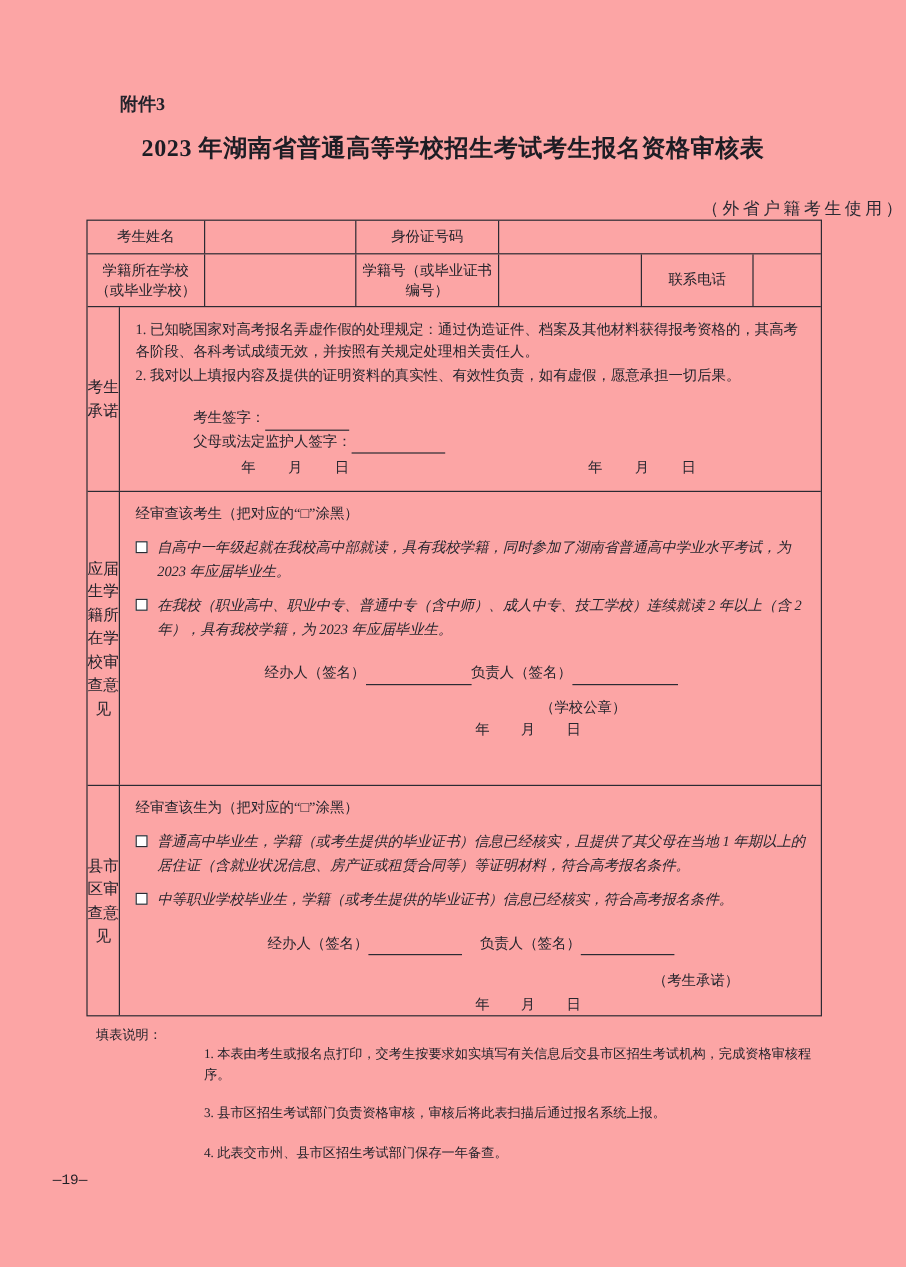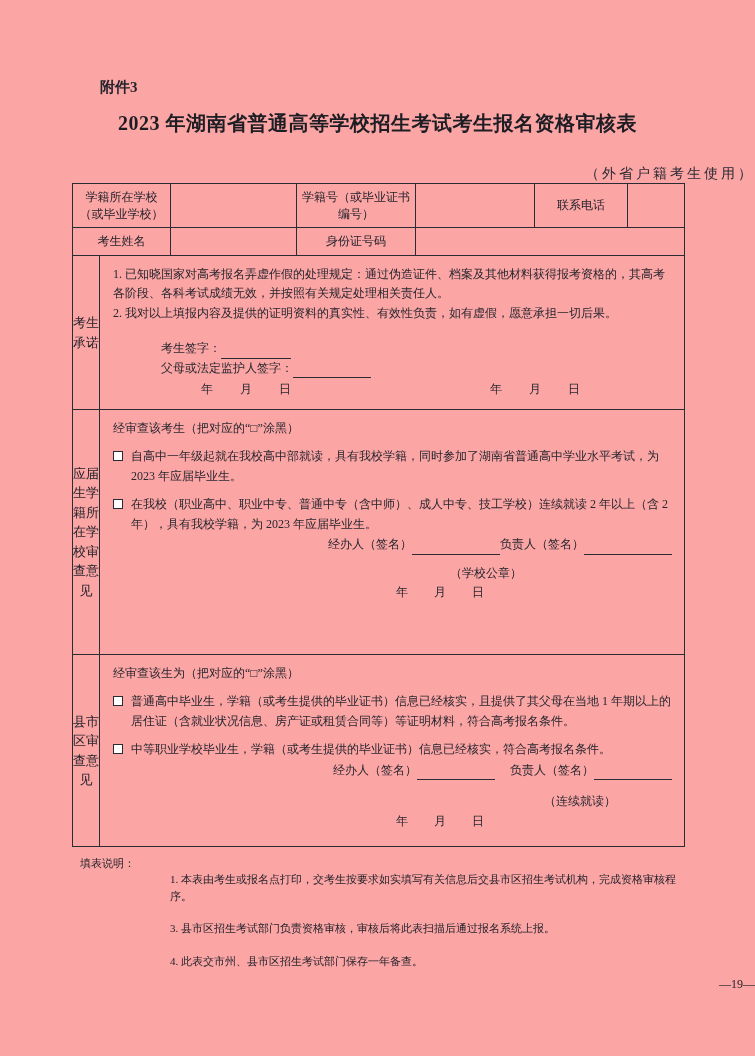--- a/index.html
+++ b/index.html
@@ -45,65 +45,65 @@
   .daterow1 { display:flex; justify-content:space-between; margin-top:2px; padding-left:88px; padding-right:92px; }
   .dategroup { display:inline-flex; gap:27px; }
 
   .uline { display:inline-block; border-bottom:1px solid #2b2b33; height:13px; vertical-align:bottom; }
   .w70 { width:70px; } .w78 { width:78px; } .w88 { width:88px; }
 
   .intro { margin:0; }
   .cbrow { display:flex; gap:8px; margin-top:9px; align-items:flex-start; }
   .cb { width:10px; height:10px; border:1.5px solid #2b2b33; flex:none; margin-top:4px; background:#fff; }
   .cb.thin { border-width:1px; }
-  .cbtext { flex:1; }
+  .cbtext { flex:1;font-style:italic; }
 
-  .sigrow2 { margin-top:1px; text-align:right; }
+  .sigrow2 { margin-top:17px; text-align:center; }
   .sealrow { text-align:right; margin-top:9px; }
   .s2 .sealrow { padding-right:150px; }
   .s3 .sealrow { padding-right:56px; margin-top:12px; }
   .daterow2 { text-align:right; }
   .s2 .daterow2 { padding-right:188px; }
   .s3 .daterow2 { padding-right:188px; }
   .daterow2 .dategroup { gap:26px; }
 
   .notes { position:absolute; left:80px; top:855px; width:618px; display:flex; font-size:11px; line-height:1.5; }
   .notes-title { width:74px; flex:none; }
   .notes-items { flex:1; }
   .note-item { margin:16px; }
 
   .pageno {
-    position:absolute; left:0; right:0; top:977px; text-align:right;
-    font-size:12px; font-family:Liberation Serif, serif; color:#1d1d24;padding-left:44px;
+    position:absolute; left:0; right:0; top:977px; text-align:left;
+    font-size:12px; font-family:Liberation Mono, monospace; color:#1d1d24;padding-left:44px;
   }
 </style>
 </head>
 <body>
 
 <div class="page">
 
   <div class="attachment">附件3</div>
   <div class="title">2023 年湖南省普通高等学校招生考试考生报名资格审核表</div>
   <div class="subtitle">（外省户籍考生使用）</div>
 
   <div class="formtable">
 
+    <div class="grow r1">
+      <div class="cell">考生姓名</div>
+      <div class="cell"></div>
+      <div class="cell">身份证号码</div>
+      <div class="cell last"></div>
+    </div>
+
     <div class="grow r2">
       <div class="cell">学籍所在学校（或毕业学校）</div>
       <div class="cell"></div>
       <div class="cell">学籍号（或毕业证书编号）</div>
       <div class="cell"></div>
       <div class="cell">联系电话</div>
-      <div class="cell last"></div>
-    </div>
-
-    <div class="grow r1">
-      <div class="cell">考生姓名</div>
-      <div class="cell"></div>
-      <div class="cell">身份证号码</div>
       <div class="cell last"></div>
     </div>
 
     <div class="section s1">
       <div class="vlabel">考生承诺</div>
       <div class="content">
         <p>1. 已知晓国家对高考报名弄虚作假的处理规定：通过伪造证件、档案及其他材料获得报考资格的，其高考各阶段、各科考试成绩无效，并按照有关规定处理相关责任人。</p>
         <p>2. 我对以上填报内容及提供的证明资料的真实性、有效性负责，如有虚假，愿意承担一切后果。</p>
         <div class="sigrow1">
           <span>
@@ -162,21 +162,21 @@
           <span class="cb thin"></span>
           <div class="cbtext">普通高中毕业生，学籍（或考生提供的毕业证书）信息已经核实，且提供了其父母在当地 1 年期以上的居住证（含就业状况信息、房产证或租赁合同等）等证明材料，符合高考报名条件。</div>
         </div>
         <div class="cbrow">
           <span class="cb thin"></span>
           <div class="cbtext">中等职业学校毕业生，学籍（或考生提供的毕业证书）信息已经核实，符合高考报名条件。</div>
         </div>
         <div class="sigrow2">
           <span>经办人（签名）</span><span class="uline w78"></span>&nbsp;&nbsp;&nbsp;&nbsp;&nbsp;<span>负责人（签名）</span><span class="uline w78"></span>
         </div>
-        <div class="sealrow">（连续就读）</div>
+        <div class="sealrow">（考生承诺）</div>
         <div class="daterow2">
           <span class="dategroup">
             <span>年</span>
             <span>月</span>
             <span>日</span>
           </span>
         </div>
       </div>
     </div>
 

